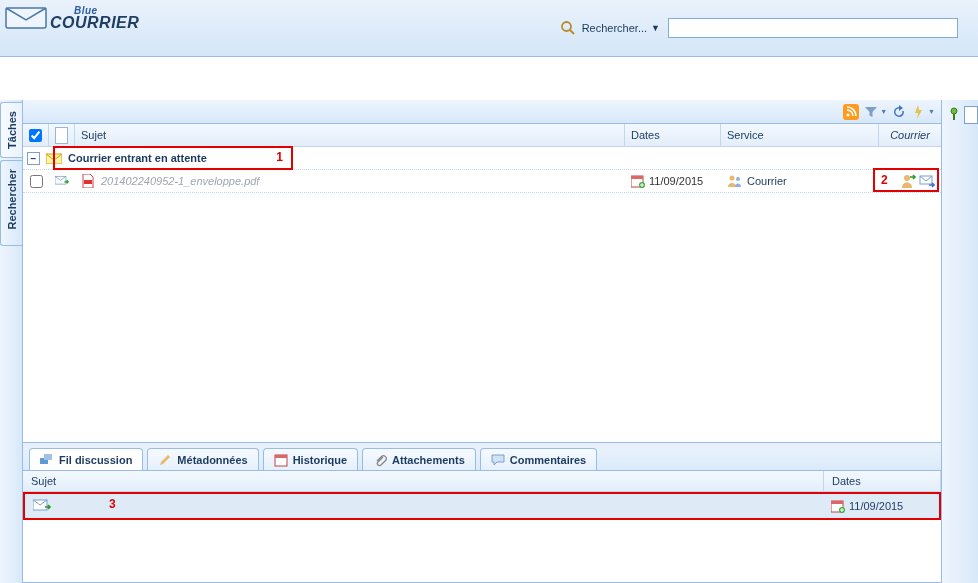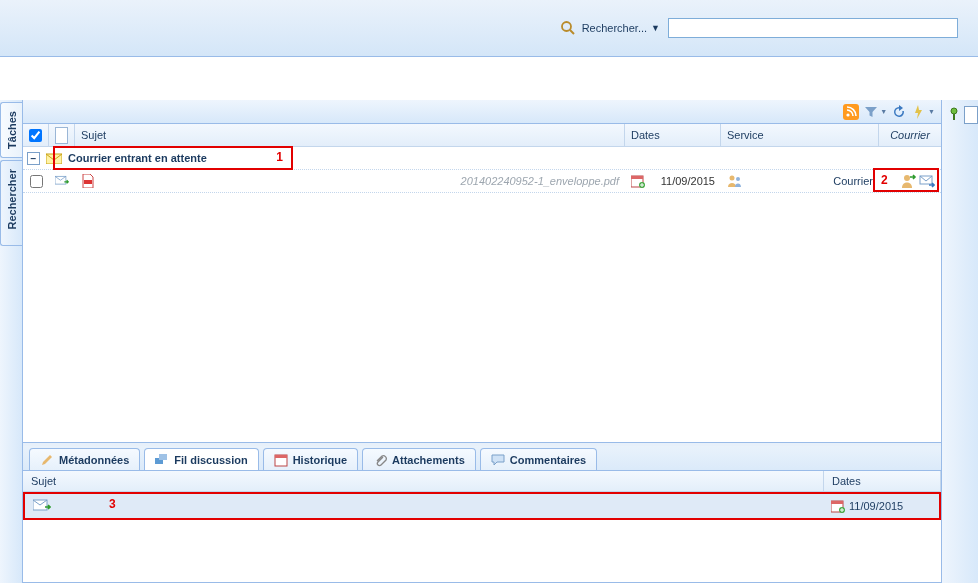--- a/index.html
+++ b/index.html
@@ -246,21 +246,21 @@
   background: #fff;
 }
 .group-row .env-icon { width: 16px; height: 12px; margin-right: 6px; }
 
 .row {
   display: flex;
   height: 22px;
   align-items: center;
   border-bottom: 1px dotted #c3d6ec;
 }
-.rc { padding: 0 6px; display: flex; align-items: center; box-sizing: border-box; justify-content: space-between; }
+.rc { padding: 0 6px; display: flex; align-items: center; box-sizing: border-box; }
 .rc-chk { width: 26px; justify-content: center; }
 .rc-flag { width: 26px; justify-content: center; }
 .rc-subj { flex: 1; }
 .rc-dates { width: 96px; color: #333; }
 .rc-svc { width: 158px; }
 .rc-act { width: 62px; justify-content: flex-end; }
 
 .file-label {
   color: #9da6af;
   font-style: italic;
@@ -373,20 +373,30 @@
   font-weight: bold;
   color: #e20000;
 }
 .mail-in-icon { width: 18px; height: 14px; display:inline-flex; }
 
 </style>
 </head>
 <body>
 
 <div class="header">
+  <div class="logo">
+    <svg class="logo-env" viewBox="0 0 46 30">
+      <rect x="2" y="6" width="40" height="20" rx="2" fill="#eef5fd" stroke="#4b77a8" stroke-width="1.5"></rect>
+      <path d="M2 6 L22 18 L42 6" fill="none" stroke="#4b77a8" stroke-width="1.5"></path>
+    </svg>
+    <div class="logo-text">
+      <span class="small">Blue</span>
+      <span>COURRIER</span>
+    </div>
+  </div>
   <div class="search-area">
     <svg class="magnifier" viewBox="0 0 16 16">
       <circle cx="6.5" cy="6.5" r="4.5" fill="none" stroke="#b98b2a" stroke-width="1.8"></circle>
       <line x1="10" y1="10" x2="14" y2="14" stroke="#b98b2a" stroke-width="2"></line>
     </svg>
     <span class="search-label">Rechercher...</span>
     <span class="dd-arrow">▼</span>
     <input type="text" value="" style="">
   </div>
 </div>
@@ -520,36 +530,36 @@
 
     <div class="hl" id="hl1">
         <span class="num">1</span>
       </div>
     <div class="hl" id="hl2">
         <span class="num">2</span>
       </div>
 
     <div class="bottom-panel">
       <div class="tabs">
-        <div class="tab">
-          <span class="ticon">
-              <svg viewBox="0 0 14 14">
-                <path d="M2 12l1-3 7-7 2 2-7 7z" fill="#e7b86e"></path>
-              </svg>
-            </span>
-          <span>Métadonnées</span>
-        </div>
         <div class="tab active">
           <span class="ticon">
               <svg viewBox="0 0 14 14">
                 <rect x="0" y="5" width="8" height="6" fill="#5d9bd4"></rect>
                 <rect x="4" y="1" width="8" height="6" fill="#9fc2e6"></rect>
               </svg>
             </span>
           <span>Fil discussion</span>
+        </div>
+        <div class="tab">
+          <span class="ticon">
+              <svg viewBox="0 0 14 14">
+                <path d="M2 12l1-3 7-7 2 2-7 7z" fill="#e7b86e"></path>
+              </svg>
+            </span>
+          <span>Métadonnées</span>
         </div>
         <div class="tab">
           <span class="ticon">
               <svg viewBox="0 0 14 14">
                 <rect x="1" y="2" width="12" height="11" fill="#fff" stroke="#b44"></rect>
                 <rect x="1" y="2" width="12" height="3" fill="#d66"></rect>
               </svg>
             </span>
           <span>Historique</span>
         </div>

